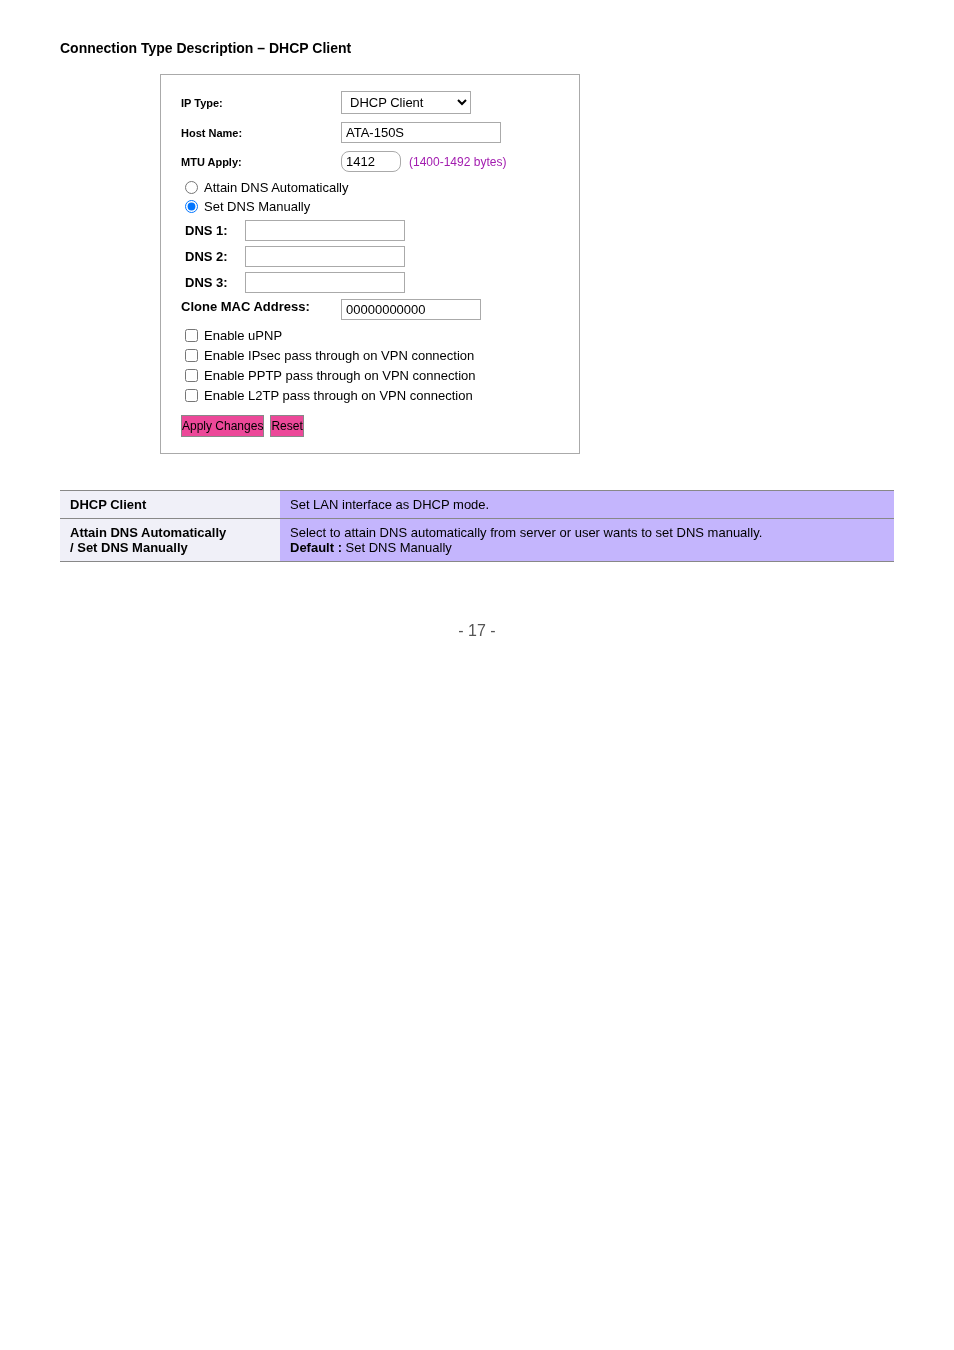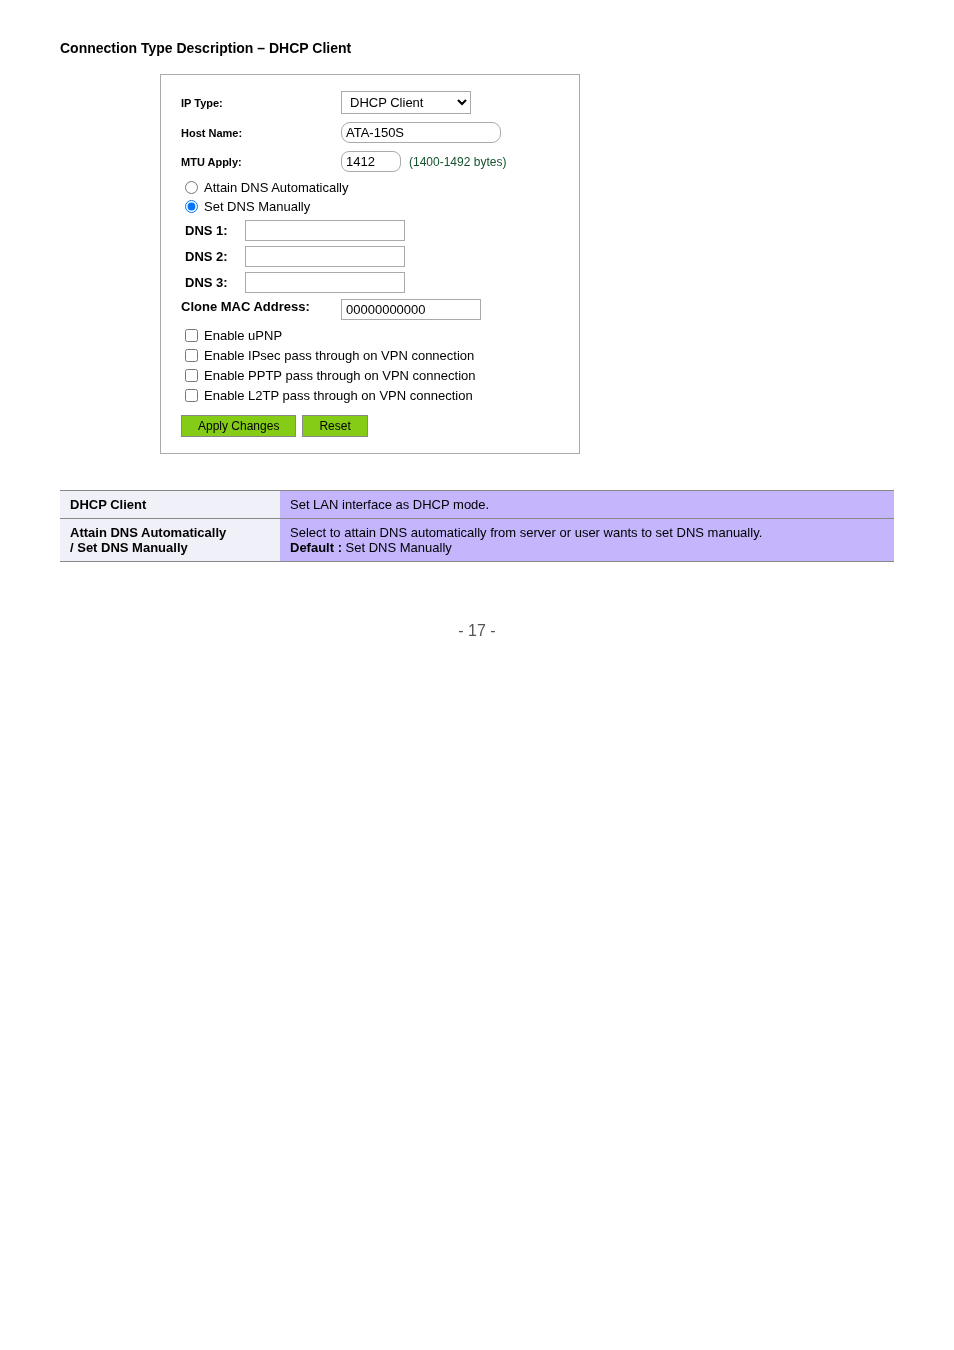--- a/index.html
+++ b/index.html
@@ -52,32 +52,31 @@
       font-size: 13px;
       background: #fff;
     }
 
     select {
       width: 130px;
     }
 
     input[type="text"].hostname {
       width: 160px;
-      border-radius: 9px;
     }
 
     input[type="text"].mtu {
       width: 60px;
       border-radius: 8px;
     }
 
     .mtu-hint {
       margin-left: 8px;
       font-size: 12px;
-      color: #14532d;
+      color: #a21caf;
     }
 
     .radio-group {
       margin-bottom: 6px;
       padding-left: 4px;
     }
 
     .radio-row {
       display: flex;
       align-items: center;
@@ -145,23 +144,23 @@
     }
 
     .button-row {
       display: flex;
       align-items: center;
       margin-top: 12px;
       gap: 6px;
     }
 
     button.apply-btn, button.reset-btn {
-      padding: 3px 16px;
+      padding: 3px 0;
       font-size: 12px;
-      background: #84cc16;
+      background: #ec4899;
       border: 1px solid #888;
       cursor: pointer;
     }
 
     
     .desc-table {
       width: 100%;
       border-collapse: collapse;
       margin-top: 36px;
       font-size: 13px;

